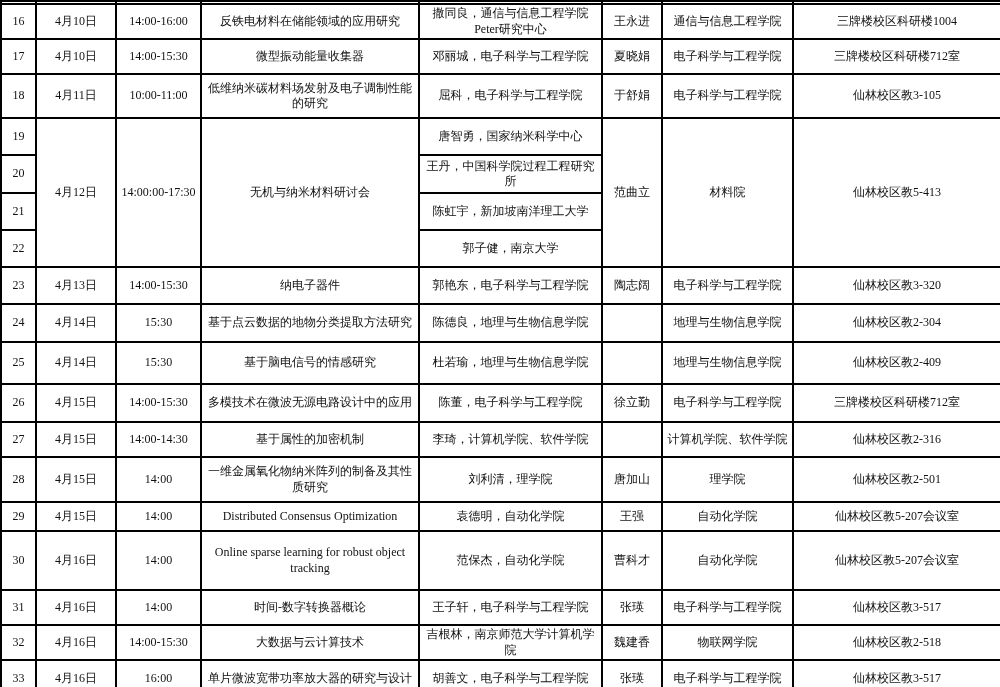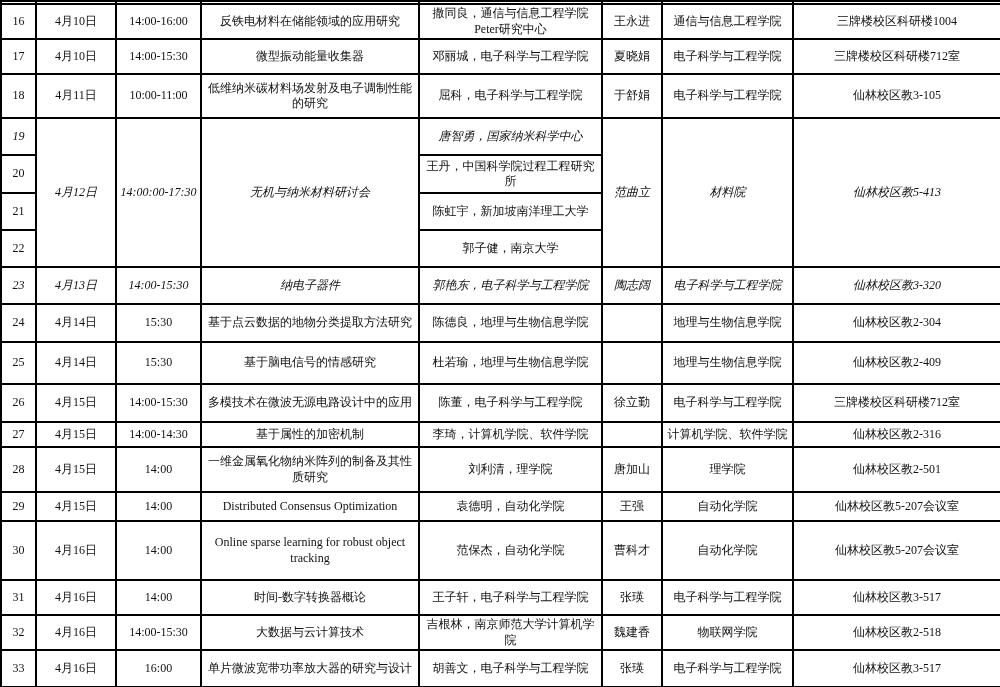--- a/index.html
+++ b/index.html
@@ -91,21 +91,21 @@
       <td>18</td>
       <td>4月11日</td>
       <td>10:00-11:00</td>
       <td>低维纳米碳材料场发射及电子调制性能的研究</td>
       <td>屈科，电子科学与工程学院</td>
       <td>于舒娟</td>
       <td>电子科学与工程学院</td>
       <td>仙林校区教3-105</td>
     </tr>
 
-    <tr style="height:37px;font-style:italic;">
+    <tr style="height:37px;">
       <td>19</td>
       <td rowspan="4">4月12日</td>
       <td rowspan="4">14:00:00-17:30</td>
       <td rowspan="4">无机与纳米材料研讨会</td>
       <td>唐智勇，国家纳米科学中心</td>
       <td rowspan="4">范曲立</td>
       <td rowspan="4">材料院</td>
       <td rowspan="4">仙林校区教5-413</td>
     </tr>
     <tr style="height:38px;">
@@ -114,21 +114,21 @@
     </tr>
     <tr style="height:37px;">
       <td>21</td>
       <td>陈虹宇，新加坡南洋理工大学</td>
     </tr>
     <tr style="height:37px;">
       <td>22</td>
       <td>郭子健，南京大学</td>
     </tr>
 
-    <tr style="height:37px;font-style:italic;">
+    <tr style="height:37px;">
       <td>23</td>
       <td>4月13日</td>
       <td>14:00-15:30</td>
       <td>纳电子器件</td>
       <td>郭艳东，电子科学与工程学院</td>
       <td>陶志阔</td>
       <td>电子科学与工程学院</td>
       <td>仙林校区教3-320</td>
     </tr>
 
@@ -158,21 +158,21 @@
       <td>26</td>
       <td>4月15日</td>
       <td>14:00-15:30</td>
       <td>多模技术在微波无源电路设计中的应用</td>
       <td>陈董，电子科学与工程学院</td>
       <td>徐立勤</td>
       <td>电子科学与工程学院</td>
       <td>三牌楼校区科研楼712室</td>
     </tr>
 
-    <tr style="height:25px;">
+    <tr style="height:35px;">
       <td>27</td>
       <td>4月15日</td>
       <td>14:00-14:30</td>
       <td>基于属性的加密机制</td>
       <td>李琦，计算机学院、软件学院</td>
       <td></td>
       <td>计算机学院、软件学院</td>
       <td>仙林校区教2-316</td>
     </tr>
 

